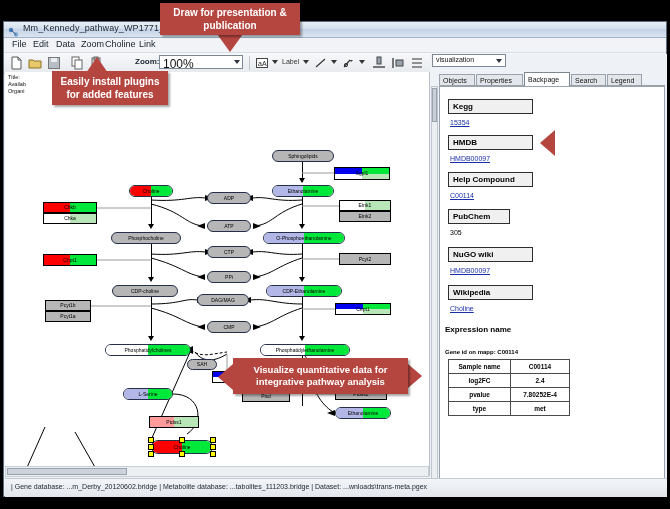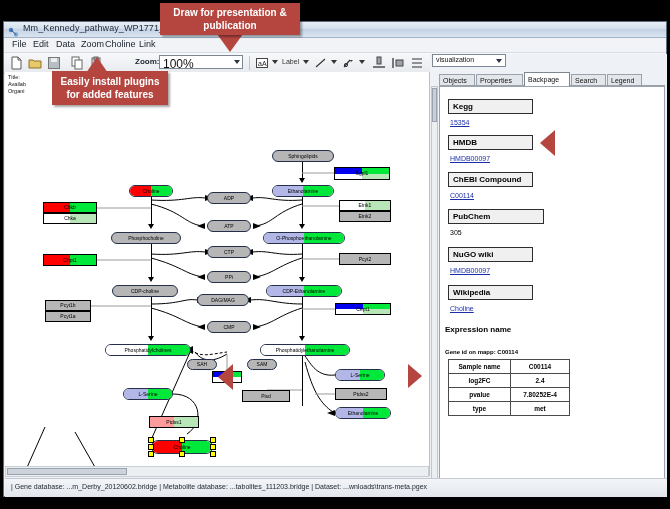--- a/index.html
+++ b/index.html
@@ -512,24 +512,24 @@
       </div>
 
       <div id="bpBody">
 
         <div class="bpHeadBox" style="top:12px;width:85px">Kegg</div>
         <div class="bpLink" style="top:32px">15354</div>
 
         <div class="bpHeadBox" style="top:48px;width:85px">HMDB</div>
         <div class="bpLink" style="top:68px">HMDB00097</div>
 
-        <div class="bpHeadBox" style="top:85px;width:85px">ChEBI Compound</div>
+        <div class="bpHeadBox" style="top:85px;width:85px">Help Compound</div>
         <div class="bpLink" style="top:105px">C00114</div>
 
-        <div class="bpHeadBox" style="top:122px;width:96px">PubChem</div>
+        <div class="bpHeadBox" style="top:122px;width:62px">PubChem</div>
         <div class="bpPlain" style="top:142px">305</div>
 
         <div class="bpHeadBox" style="top:160px;width:85px">NuGO wiki</div>
         <div class="bpLink" style="top:180px">HMDB00097</div>
 
         <div class="bpHeadBox" style="top:198px;width:85px">Wikipedia</div>
         <div class="bpLink" style="top:218px">Choline</div>
 
         <div class="bpExpr" style="top:238px">Expression name</div>
         <div class="bpGeneId" style="top:262px">Gene id on mapp: C00114</div>
@@ -563,17 +563,18 @@
   </div>
 
   <div class="callout" style="left:160px;top:3px;width:140px;height:32px;">Draw for presentation &amp; publication</div>
   <div class="cotail tail-down" style="left:217px;top:34px;"></div>
 
   <div class="callout" style="left:52px;top:71px;width:116px;height:34px;">Easily install plugins for added features</div>
   <div class="cotail tail-up" style="left:86px;top:57px;"></div>
 
   <div class="cotail tail-left" style="left:540px;top:130px;"></div>
 
+  <div class="callout" style="left:233px;top:358px;width:175px;height:36px;font-size:9.5px;line-height:12px;">Visualize quantitative data  for integrative pathway analysis</div>
   <div class="cotail tail-right" style="left:408px;top:364px;"></div>
   <div class="cotail tail-left" style="left:218px;top:364px;"></div>
 
 
 </div>
 
 </body></html>

